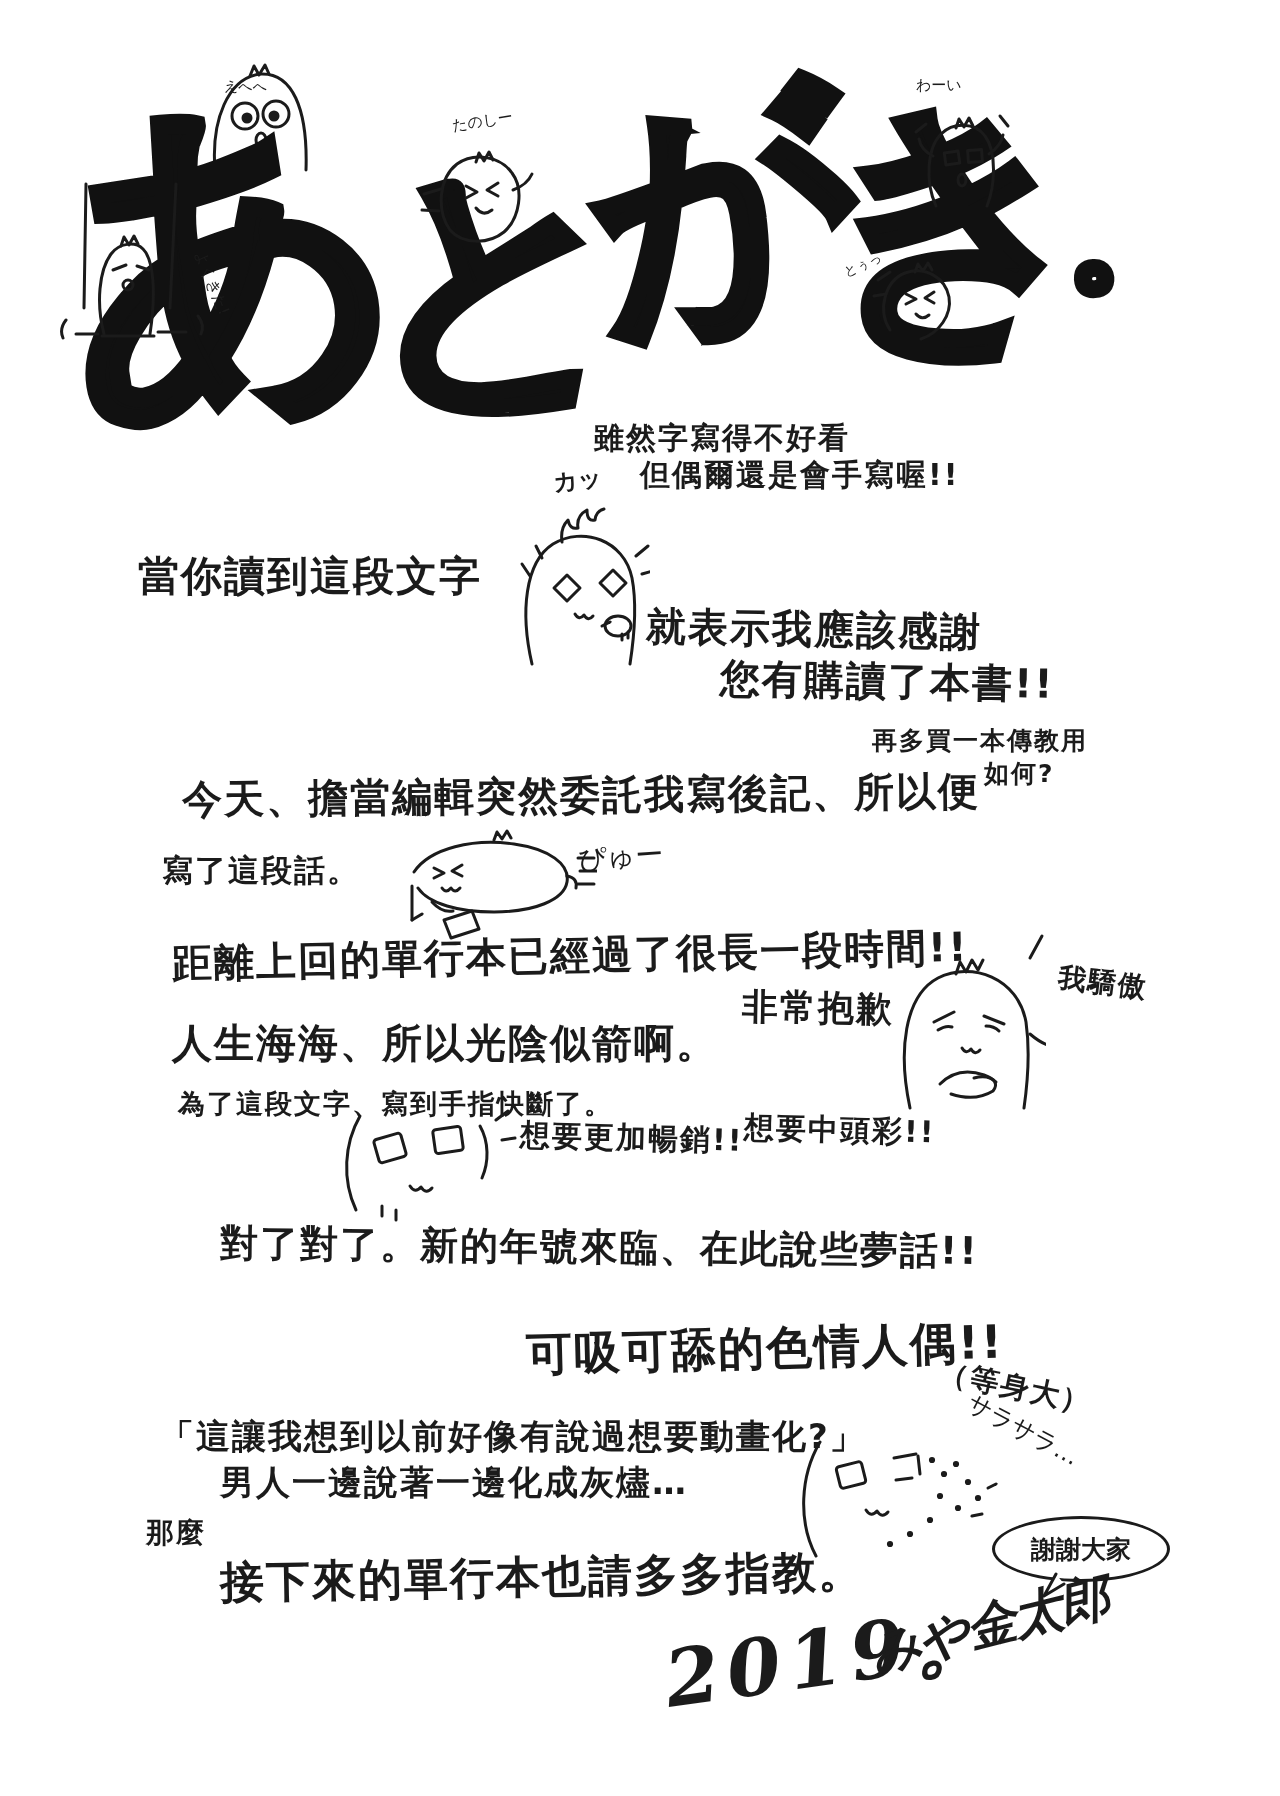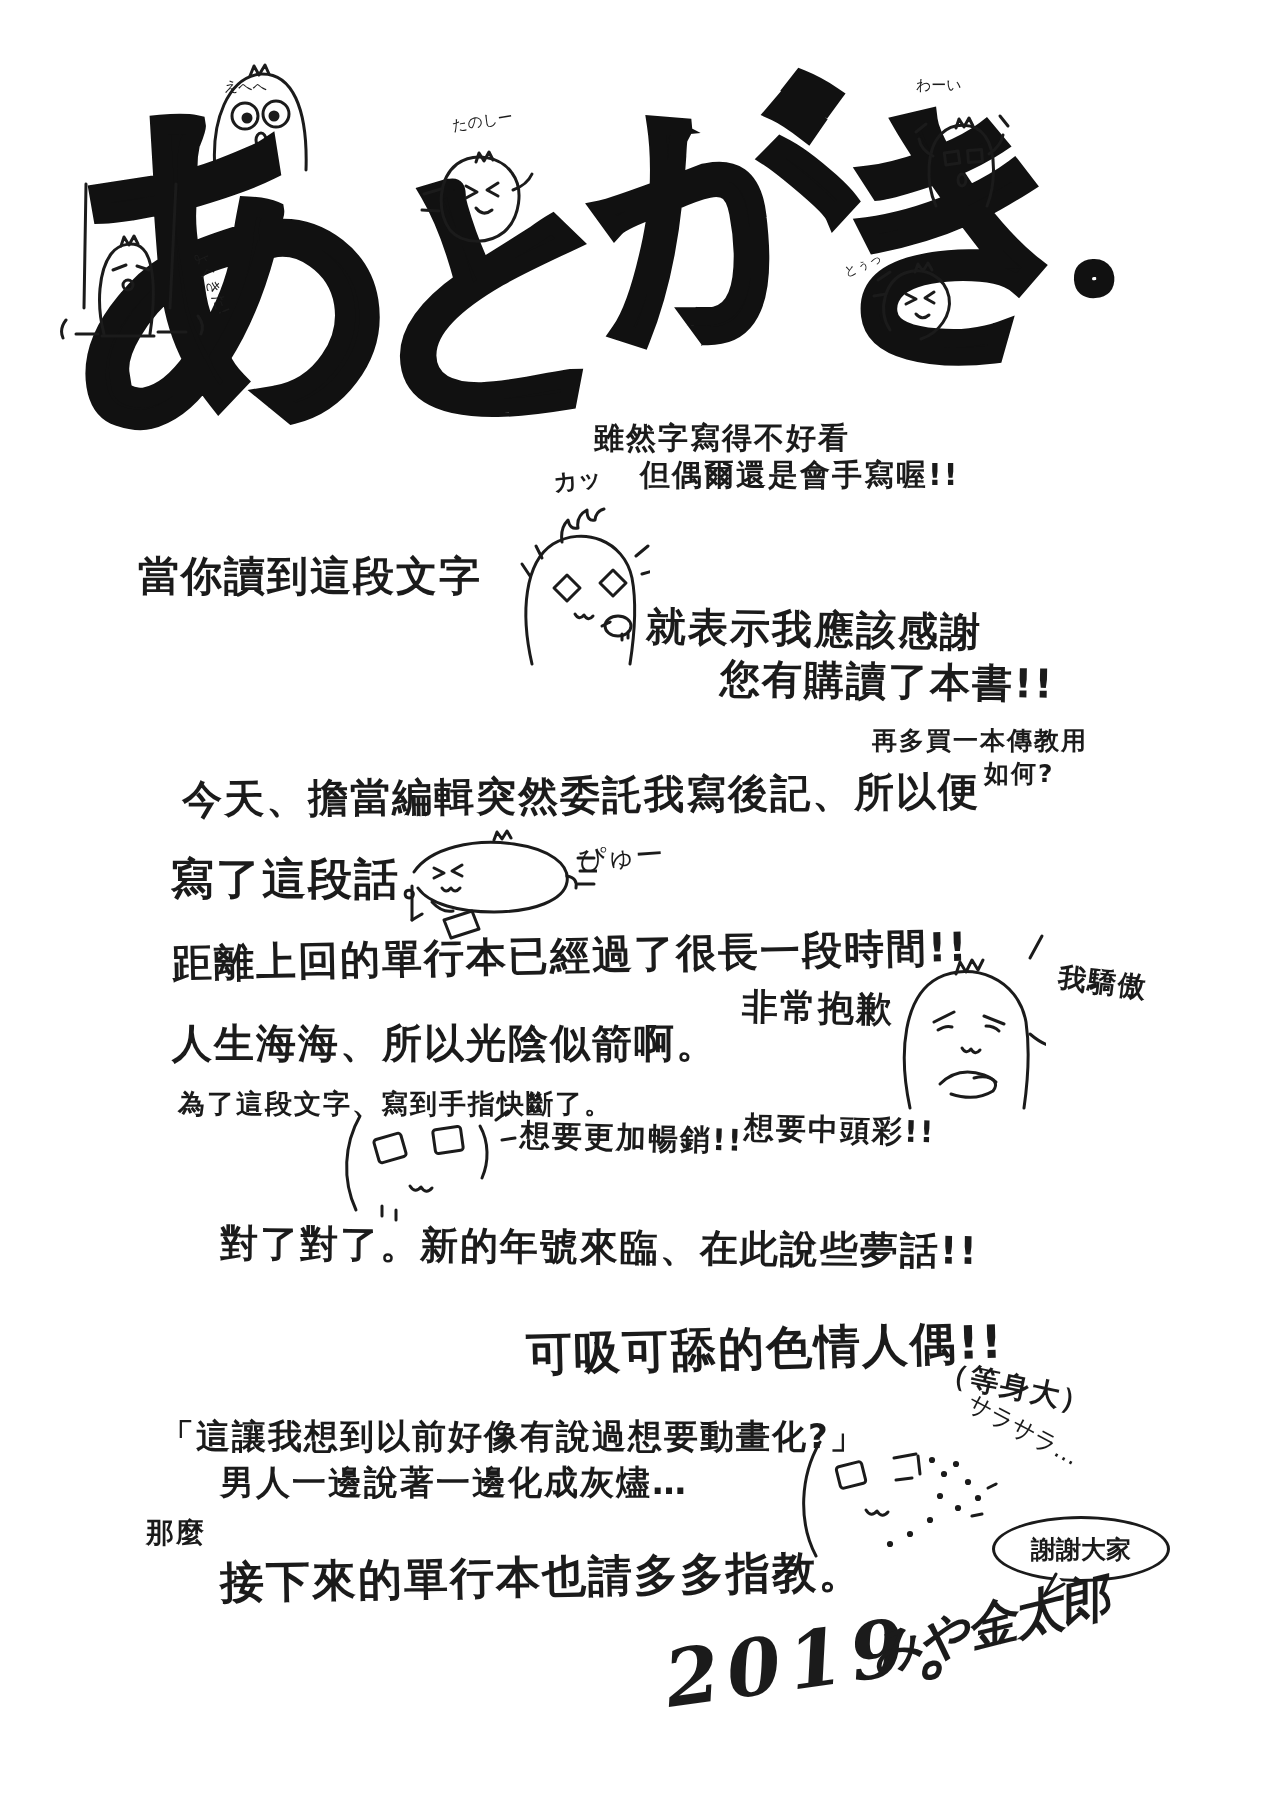--- a/index.html
+++ b/index.html
@@ -45,21 +45,21 @@
   #t-hello2 { left:138px; top:549px; font-size:41px;text-align:right; }
   #sfx-ka   { left:553px; top:464px; font-size:24px; transform:rotate(-7deg); font-weight:700; }
   #d-sparkle{ left:518px; top:490px; }
   #t-hello3 { left:646px; top:602px; font-size:40px; transform:rotate(1deg); }
   #t-hello4 { left:720px; top:654px; font-size:40px; transform:rotate(1deg); }
   #t-aside1 { left:872px; top:724px; font-size:25px; }
   #t-aside2 { left:984px; top:757px; font-size:25px; }
 
   
   #t-p1a   { left:182px; top:768px; font-size:40px; transform:rotate(-0.6deg); }
-  #t-p1b   { left:170px; top:850px; font-size:44px; }
+  #t-p1b   { left:162px; top:850px; font-size:31px; }
   #d-writer{ left:382px; top:820px; }
   #sfx-pyu { left:578px; top:838px; font-size:28px; transform:rotate(-4deg); }
 
   
   #t-p2a    { left:172px; top:928px;  font-size:40px; transform:rotate(-1.2deg); }
   #t-sorry  { left:742px; top:984px;  font-size:36px; transform:rotate(1deg); }
   #d-smug   { left:896px; top:928px;  }
   #c-proud  { left:1058px; top:964px; font-size:28px; transform:rotate(7deg); }
   #t-p2b    { left:172px; top:1016px; font-size:40px; }
   #t-p2c    { left:178px; top:1086px; font-size:27px; }

